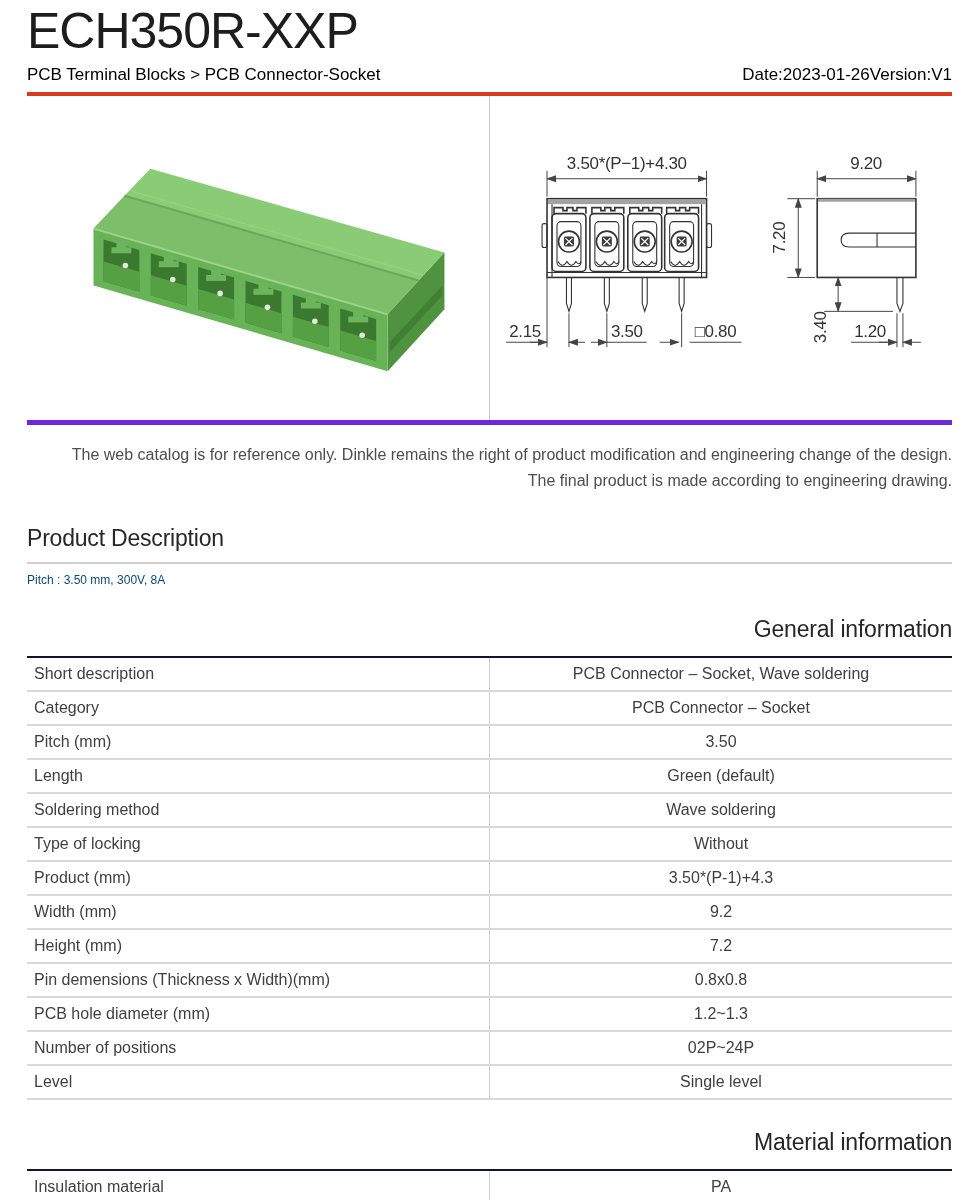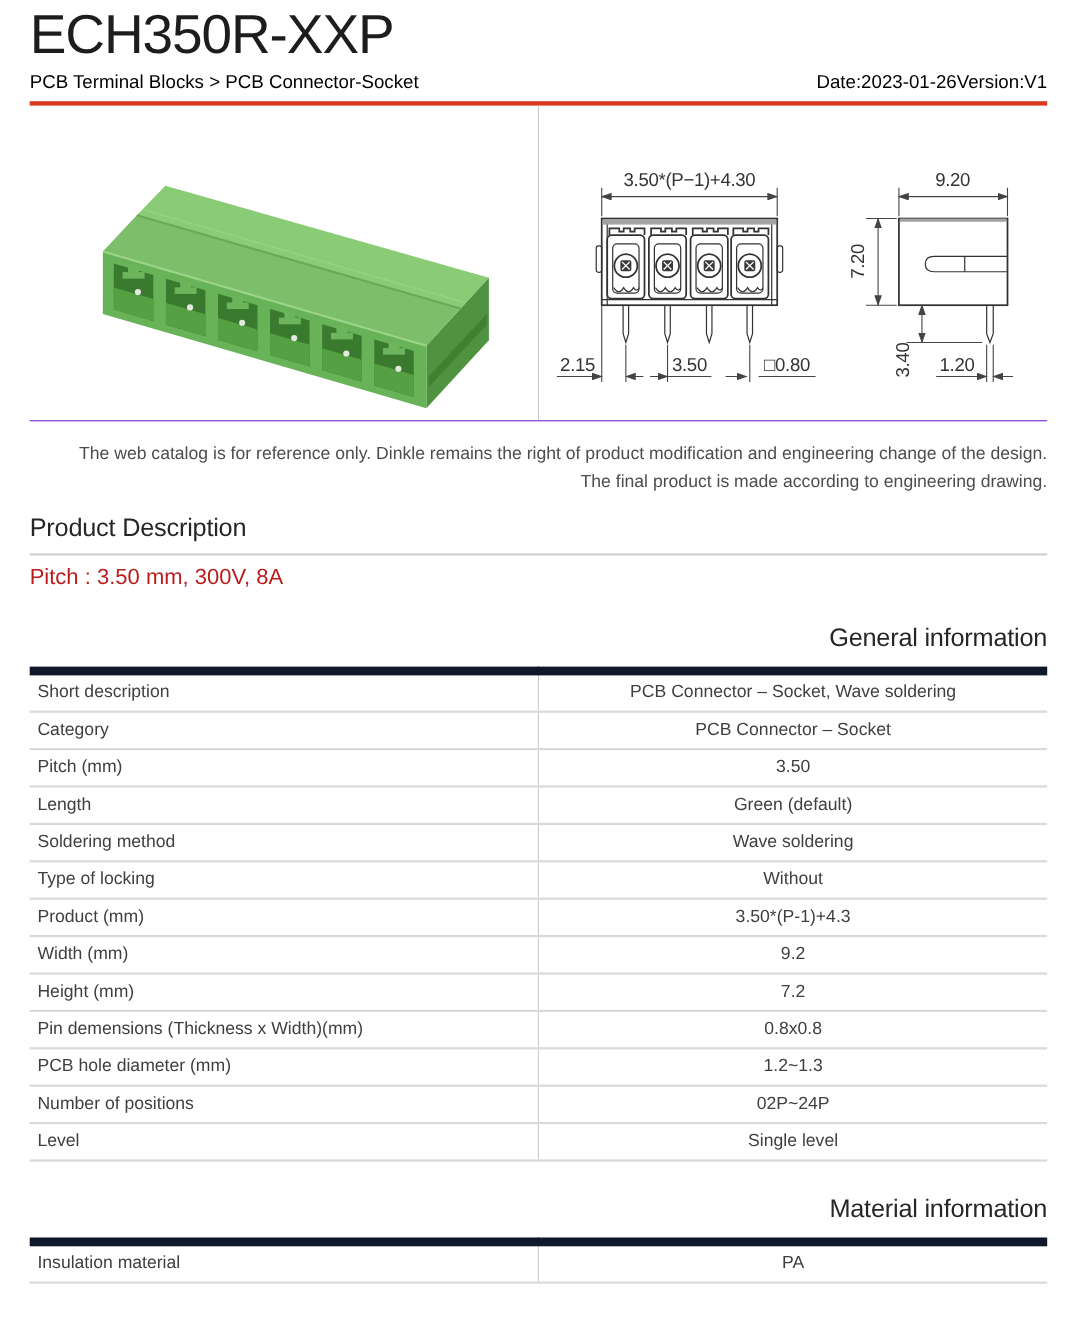--- a/index.html
+++ b/index.html
@@ -17,37 +17,37 @@
     font-size:50px; font-weight:400; letter-spacing:-1px;
     color:#1d1d1d; line-height:1.0;
   }
   .hd .subrow {
     display:flex; justify-content:space-between; align-items:baseline;
     margin-top:9px; font-size:17px; color:#000000;
   }
   .redline { height:4px; background:#dc3a1e; margin-top:7px; }
 
   
-  .media { display:flex; height:287px; border-bottom:1px solid #6d28d9; }
+  .media { display:flex; height:329px; border-bottom:5px solid #6d28d9; }
   .media .photo-panel { width:462px; height:100%; }
   .media .drawing-panel { width:463px; height:100%; border-left:1px solid #c9c9c9; }
   .media svg { display:block; }
 
   
   .disclaimer { margin-top:17px; text-align:right; font-size:16px; line-height:26px; color:#4d4d4d; }
   .disclaimer span { display:block; }
 
   
-  h2.section-h { margin-top:14px; font-size:23px; font-weight:400; color:#262626; letter-spacing:-0.2px; }
+  h2.section-h { margin-top:31px; font-size:23px; font-weight:400; color:#262626; letter-spacing:-0.2px; }
   .section-rule { border:none; border-top:2px solid #d0d0d0; margin-top:10px; }
-  .pitch-line { margin-top:9px; font-size:20px; color:#b91c1c; }
+  .pitch-line { margin-top:9px; font-size:12px; color:#0c4a6e; }
   h2.gap-lg { margin-top:29px;text-align:right; }
 
   
-  table.info-table { width:100%; border-collapse:collapse; border-top:8px solid #0f172a; margin-top:13px; }
+  table.info-table { width:100%; border-collapse:collapse; border-top:2px solid #0f172a; margin-top:13px; }
   table.info-table td { font-size:16px; line-height:18px; padding:7px 8px; border-bottom:2px solid #d9d9d9; color:#3f3f3f; }
   table.info-table td.lbl { width:50%; border-right:1px solid #cccccc; padding-left:7px; text-align:left; }
   table.info-table td.val { width:50%; text-align:center; }
 
   
   .dim-text { font-size:17px; fill:#333333; letter-spacing:-0.3px; }
   .dln { stroke:#444444; stroke-width:1; fill:none; }
   .bln { stroke:#333333; stroke-width:1.6; fill:none; }
   .bln2 { stroke:#333333; stroke-width:1.1; fill:none; }
 </style>

